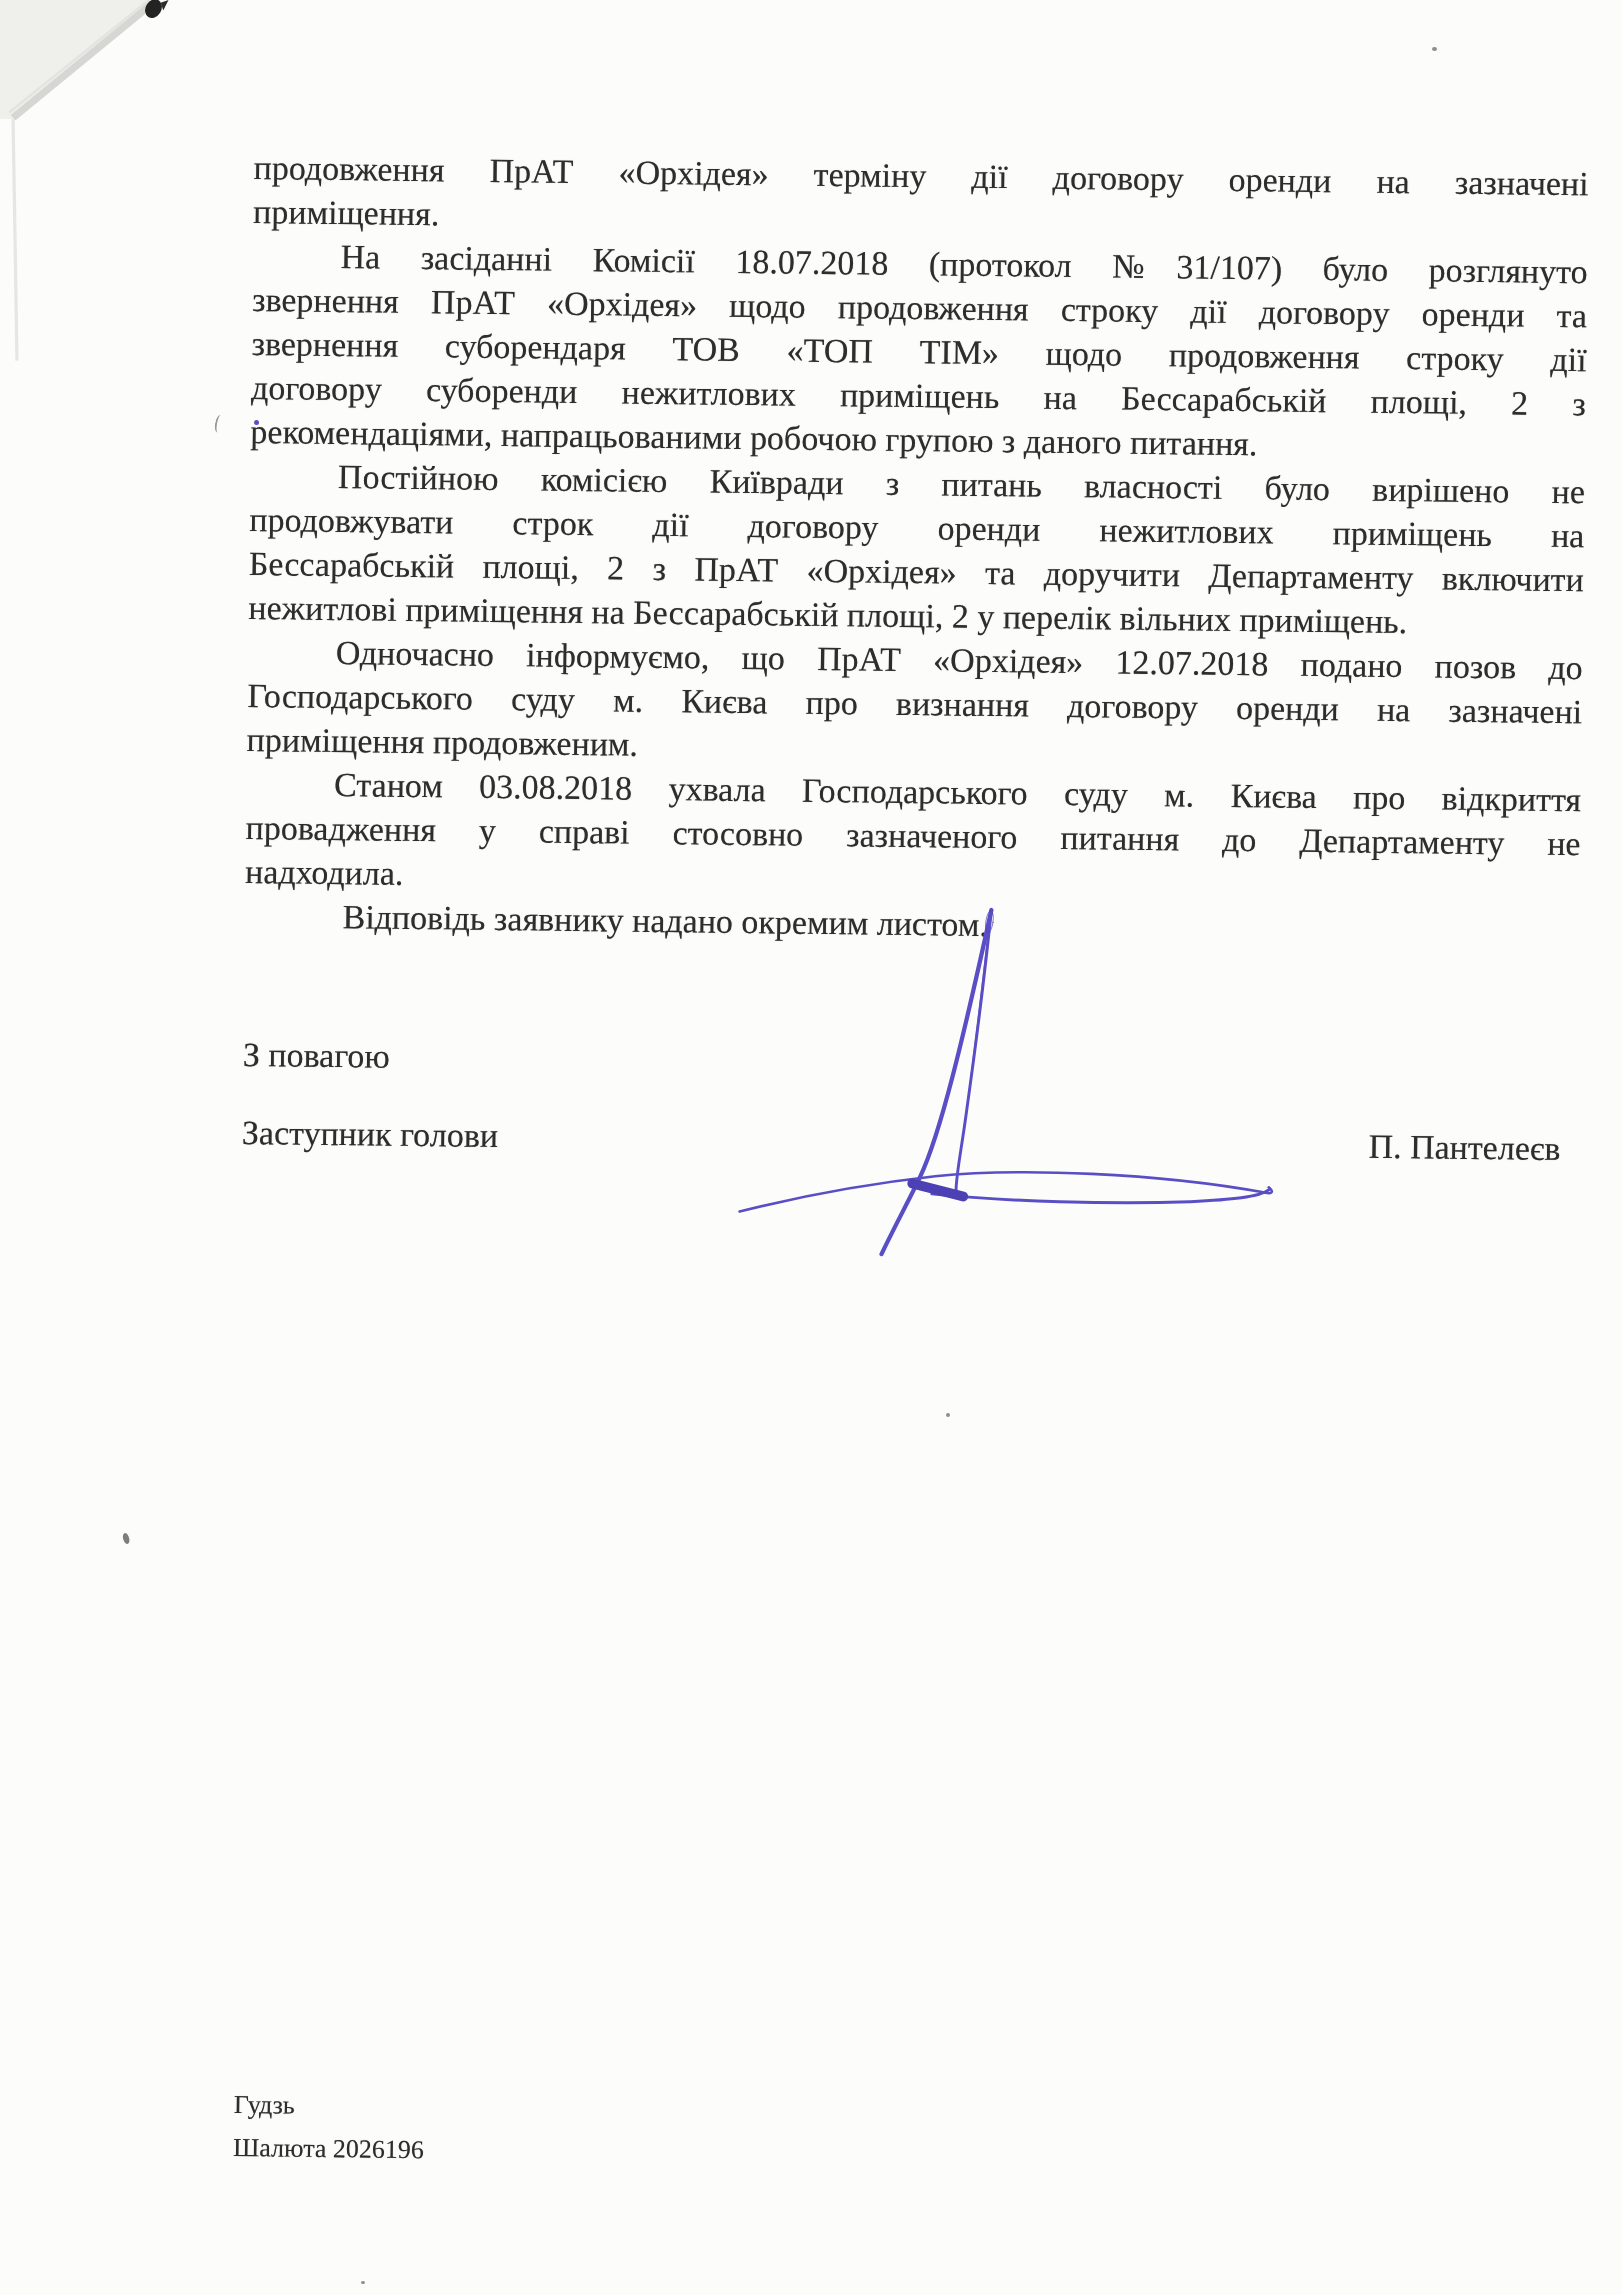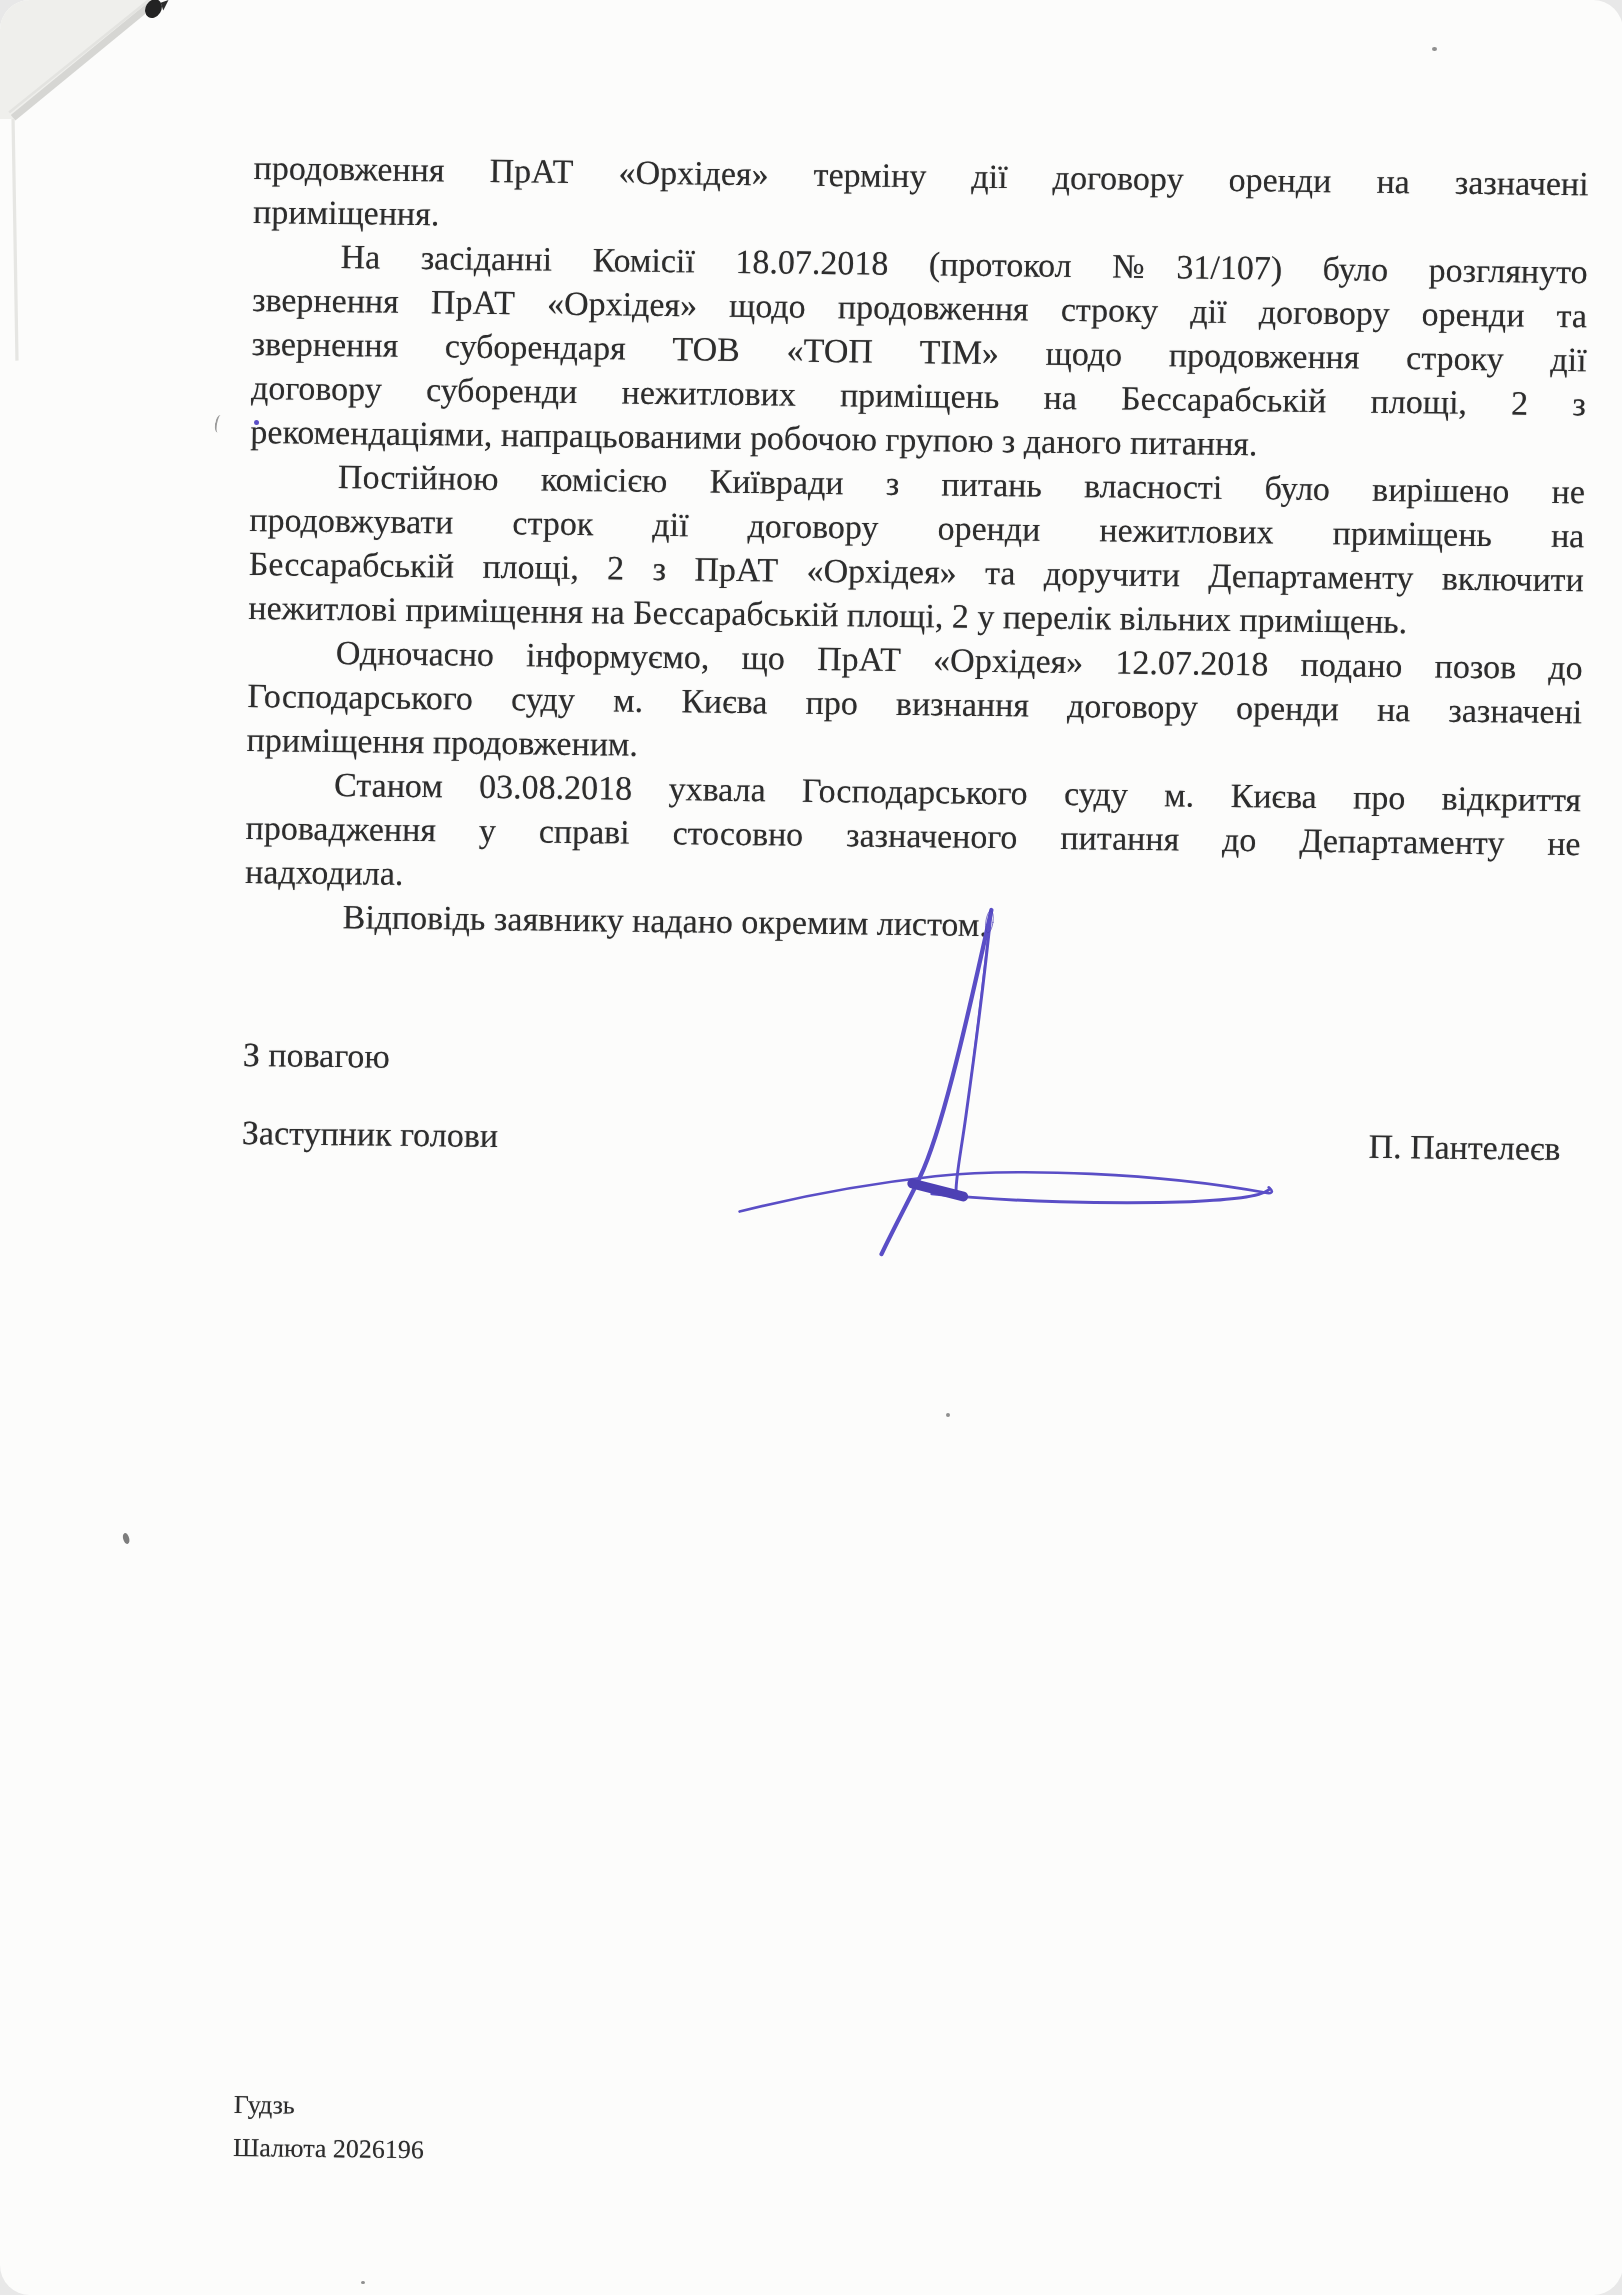--- a/index.html
+++ b/index.html
@@ -3,21 +3,20 @@
 <meta charset="utf-8">
 <style>
   html,body{margin:0;padding:0;background:#e8e8e8;}
   .page{
     position:relative;
     width:1623px;height:2295px;
     background:var(--paper,#fcfcfb);
     overflow:hidden;
     font-family:"Liberation Serif","DejaVu Serif",serif;
     color:var(--ink,#2d2d2d);
-    border-radius:30px;
   }
   
   .content{
     position:absolute;left:254px;top:146px;width:1335px;
     transform:rotate(0.7deg);transform-origin:0 0;
     font-size:34px;line-height:44px;
     text-shadow:0 0 0.8px rgba(45,45,45,.55);
   }
   .line{height:44px;overflow:visible;white-space:normal;}
   .j{text-align:justify;text-align-last:justify;}

